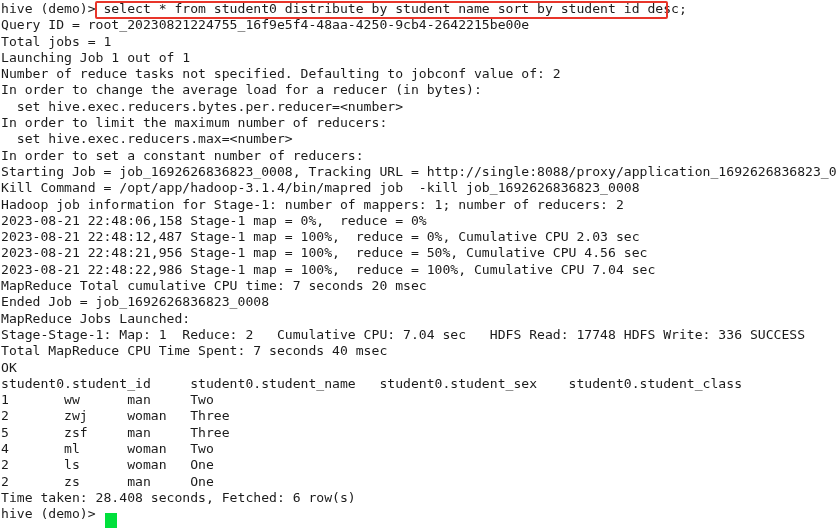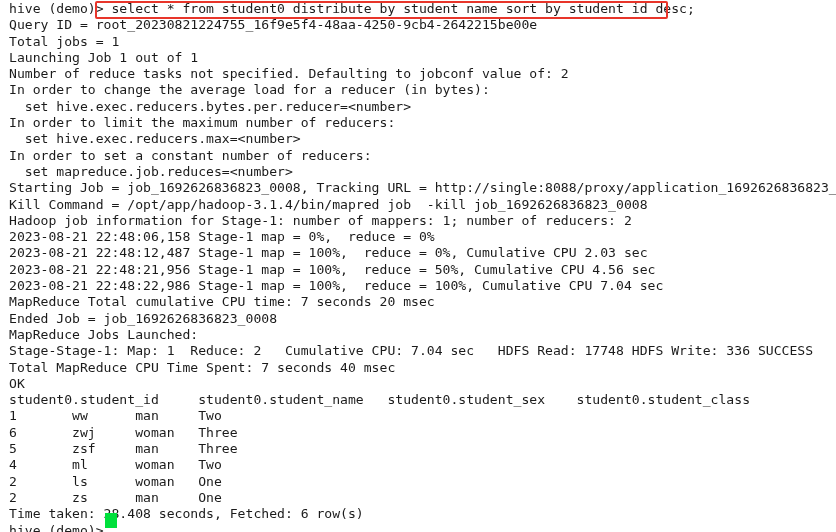--- a/index.html
+++ b/index.html
@@ -17,21 +17,21 @@
   #terminal {
     position: relative;
     width: 836px;
     height: 532px;
     background: #ffffff;
     color: #1b1b1b;
     font-family: "DejaVu Sans Mono", "Liberation Mono", monospace;
     font-size: 13.1px;
     line-height: 16.3px;
     letter-spacing: 0px;
-    padding: 1px 0 0 9px;
+    padding: 1px 0 0 1px;
     box-sizing: border-box;
   }
   .line {
     white-space: pre;
     height: 16.3px;
     font-family: "DejaVu Sans Mono", "Liberation Mono", monospace;
     font-size: 13.1px;
     line-height: 16.3px;
     color: #1b1b1b;
   }
@@ -69,38 +69,37 @@
 
   <div class="line">Query ID = root_20230821224755_16f9e5f4-48aa-4250-9cb4-2642215be00e</div>
   <div class="line">Total jobs = 1</div>
   <div class="line">Launching Job 1 out of 1</div>
   <div class="line">Number of reduce tasks not specified. Defaulting to jobconf value of: 2</div>
   <div class="line">In order to change the average load for a reducer (in bytes):</div>
   <div class="line">  set hive.exec.reducers.bytes.per.reducer=&lt;number&gt;</div>
   <div class="line">In order to limit the maximum number of reducers:</div>
   <div class="line">  set hive.exec.reducers.max=&lt;number&gt;</div>
   <div class="line">In order to set a constant number of reducers:</div>
-  <div class="line">  set mapreduce.job.reduces=&lt;number&gt;</div>
   <div class="line">Starting Job = job_1692626836823_0008, Tracking URL = http://single:8088/proxy/application_1692626836823_0008/</div>
   <div class="line">Kill Command = /opt/app/hadoop-3.1.4/bin/mapred job  -kill job_1692626836823_0008</div>
   <div class="line">Hadoop job information for Stage-1: number of mappers: 1; number of reducers: 2</div>
   <div class="line">2023-08-21 22:48:06,158 Stage-1 map = 0%,  reduce = 0%</div>
   <div class="line">2023-08-21 22:48:12,487 Stage-1 map = 100%,  reduce = 0%, Cumulative CPU 2.03 sec</div>
   <div class="line">2023-08-21 22:48:21,956 Stage-1 map = 100%,  reduce = 50%, Cumulative CPU 4.56 sec</div>
   <div class="line">2023-08-21 22:48:22,986 Stage-1 map = 100%,  reduce = 100%, Cumulative CPU 7.04 sec</div>
   <div class="line">MapReduce Total cumulative CPU time: 7 seconds 20 msec</div>
   <div class="line">Ended Job = job_1692626836823_0008</div>
   <div class="line">MapReduce Jobs Launched:</div>
   <div class="line">Stage-Stage-1: Map: 1  Reduce: 2   Cumulative CPU: 7.04 sec   HDFS Read: 17748 HDFS Write: 336 SUCCESS</div>
   <div class="line">Total MapReduce CPU Time Spent: 7 seconds 40 msec</div>
   <div class="line">OK</div>
 
   <div class="line">student0.student_id     student0.student_name   student0.student_sex    student0.student_class</div>
   <div class="line">1       ww      man     Two</div>
-  <div class="line">6       zwj     woman   Three</div>
+  <div class="line">2       zwj     woman   Three</div>
   <div class="line">5       zsf     man     Three</div>
   <div class="line">4       ml      woman   Two</div>
   <div class="line">2       ls      woman   One</div>
   <div class="line">2       zs      man     One</div>
 
   <div class="line">Time taken: 28.408 seconds, Fetched: 6 row(s)</div>
   <div class="line">hive (demo)&gt; </div>
 
   <div id="sql-highlight-box"></div>
   <div id="cursor-block"></div>

